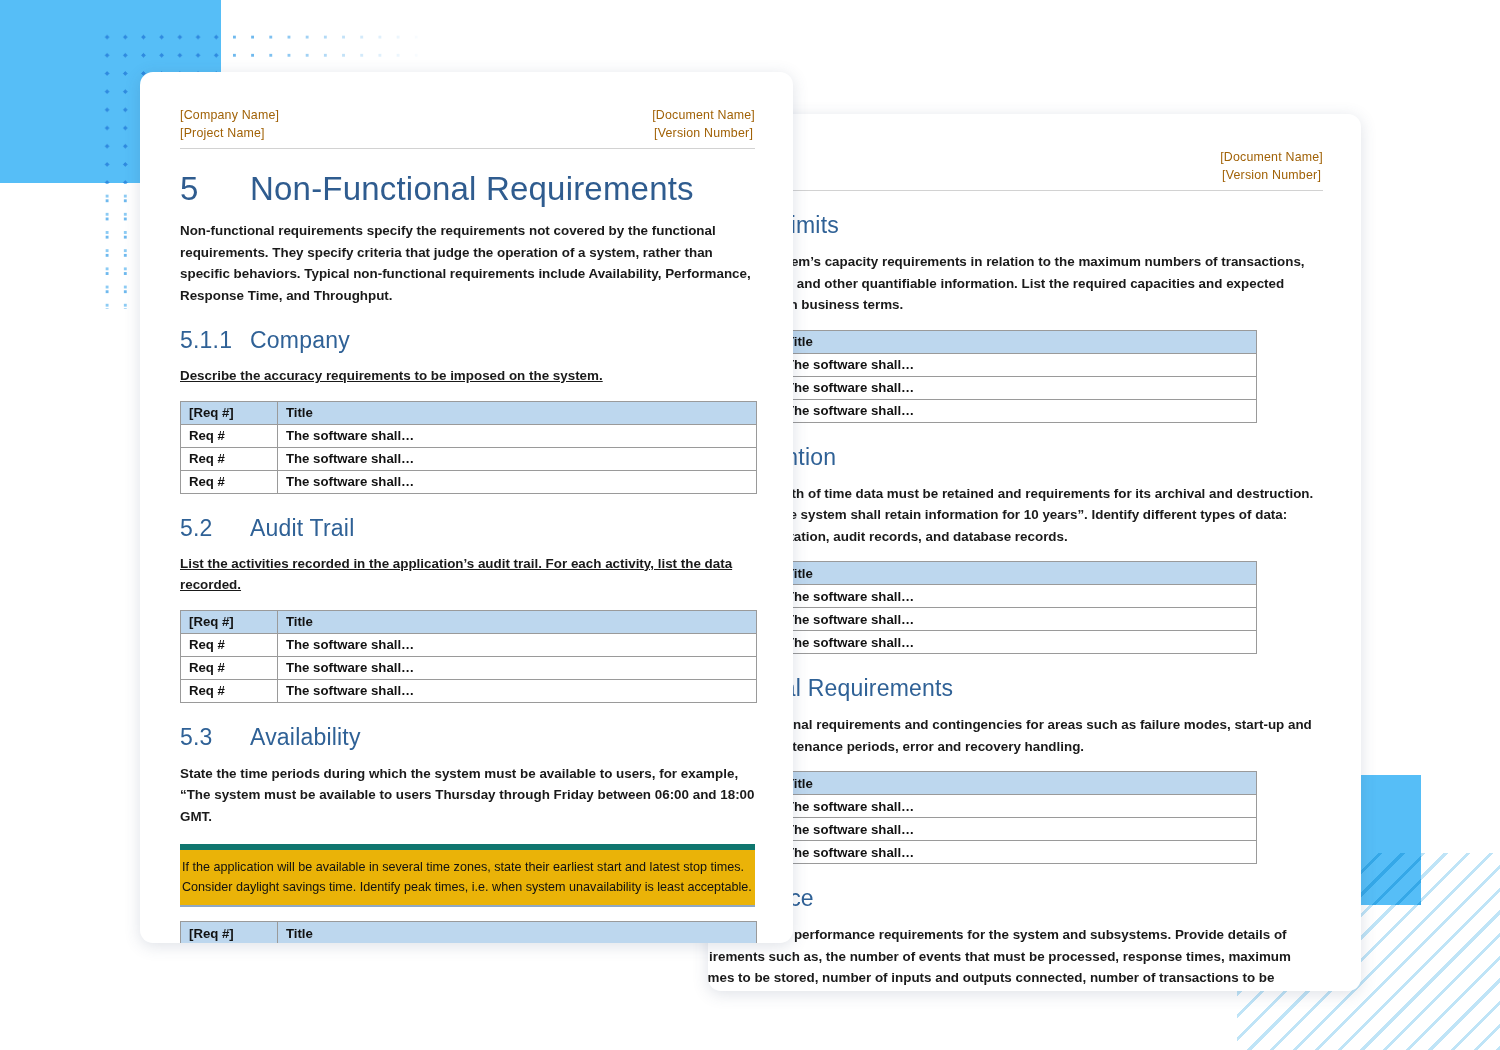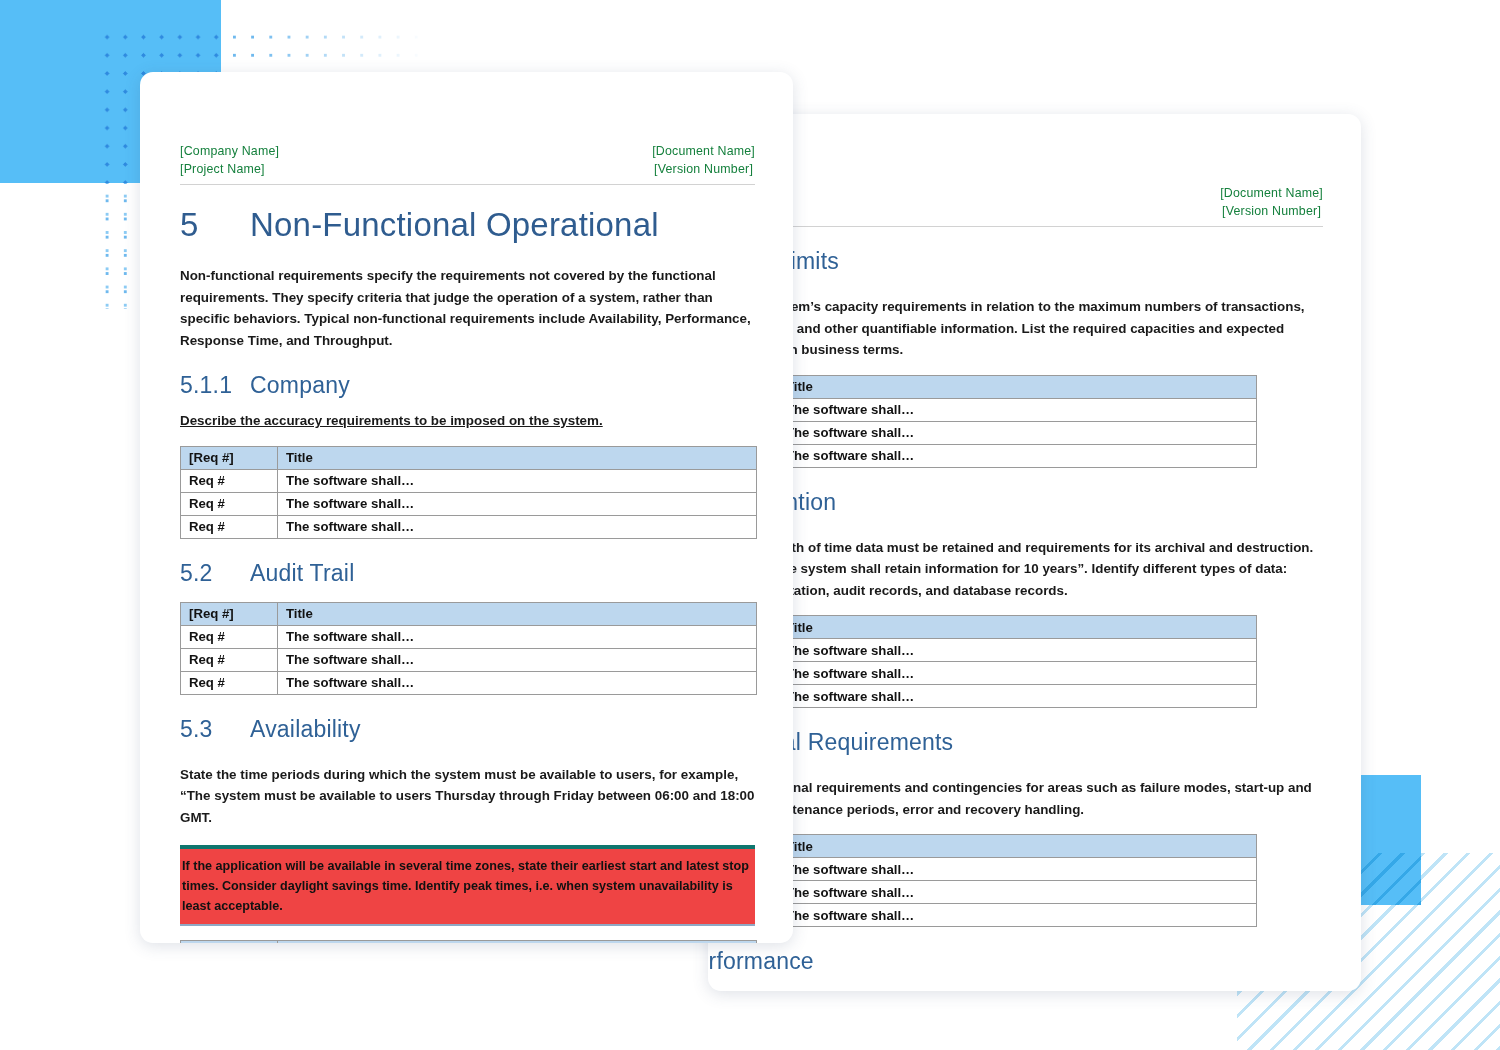--- a/index.html
+++ b/index.html
@@ -65,47 +65,46 @@
   .page-inner { position: absolute; left: 0; top: 0; }
   
   #page-back .page-inner { left: -68px; top: 0; width: 721px; }
   #page-front .page-inner { width: 653px; }
 
   .page-pad { padding: 34px 38px 0 40px; }
 
   
   .doc-header {
     display: flex; justify-content: space-between;
-    font-size: 12.4px; color: #15803d; letter-spacing: .2px;
+    font-size: 12.4px; color: #a16207; letter-spacing: .2px;
     line-height: 18px;
-    margin-top: 36px;
   }
   .doc-header .col-r { text-align: center; }
   .header-rule { border-bottom: 1px solid #D2D2D2; margin-top: 6px; }
 
   
   .h1 { display: flex; margin-top: 20px; color: #2F5C8F; font-weight: 400;
         font-size: 33px; line-height: 40px; letter-spacing: .2px; }
   .h1 .num { width: 70px; flex: none; }
   .h2 { display: flex; margin-top: 19px; color: #2F6196; font-weight: 400;
         font-size: 23px; line-height: 30px; letter-spacing: .2px; }
   .h2 .num { width: 70px; flex: none; }
 
   p.body {
-    margin-top: 20px;
+    margin-top: 11px;
     font-size: 13.4px; line-height: 21.5px; color: #1a1a1a; font-weight: bold;
   }
   p.body.tight { margin-top: 10px; text-decoration: underline; }
 
   
   .note {
     margin-top: 17px; padding: 7px 2px 8px 2px;
-    background: #ef4444;
-    border-top: 4px solid #0f766e; border-bottom: 2px solid #8FA8C4;
-    font-size: 12.6px; line-height: 20px; color: #111; font-weight: bold;
+    background: #eab308;
+    border-top: 6px solid #0f766e; border-bottom: 2px solid #8FA8C4;
+    font-size: 12.6px; line-height: 20px; color: #111; font-weight: normal;
   }
 
   
   table.req {
     margin-top: 14px; border-collapse: collapse; width: 577px;
     font-size: 13.2px; table-layout: fixed;
   }
   table.req th, table.req td {
     border: 1px solid #9a9a9a; padding: 3px 8px; height: 23px;
     text-align: left; font-weight: bold; color: #121212;
@@ -259,21 +258,21 @@
           </div>
           <div class="col-r">
             <div>[Document Name]</div>
             <div>[Version Number]</div>
           </div>
         </div>
         <div class="header-rule"></div>
 
         <div class="h1">
           <span class="num">5</span>
-          <span>Non-Functional Operational</span>
+          <span>Non-Functional Requirements</span>
         </div>
 
         <p class="body">Non-functional requirements specify the requirements not covered by the functional requirements. They specify criteria that judge the operation of a system, rather than specific behaviors. Typical non-functional requirements include Availability, Performance, Response Time, and Throughput.</p>
 
         <div class="h2">
           <span class="num">5.1.1</span>
           <span>Company</span>
         </div>
         <p class="body tight">Describe the accuracy requirements to be imposed on the system.</p>
         <table class="req">
@@ -300,20 +299,21 @@
               <td>Req #</td>
               <td>The software shall…</td>
             </tr>
           </tbody>
         </table>
 
         <div class="h2">
           <span class="num">5.2</span>
           <span>Audit Trail</span>
         </div>
+        <p class="body tight">List the activities recorded in the application’s audit trail. For each activity, list the data recorded.</p>
         <table class="req">
           <colgroup>
               <col class="c1">
               <col>
             </colgroup>
           <thead>
               <tr>
             <th>[Req #]</th>
             <th>Title</th>
           </tr>

